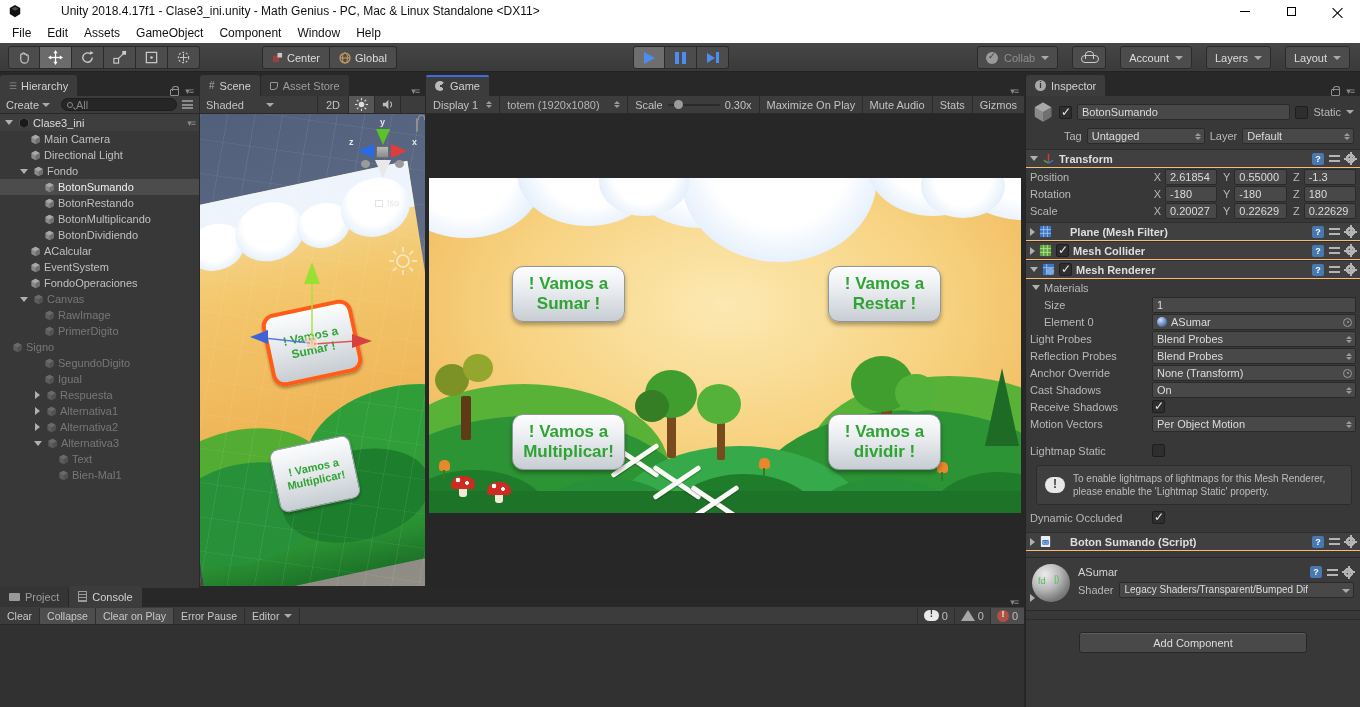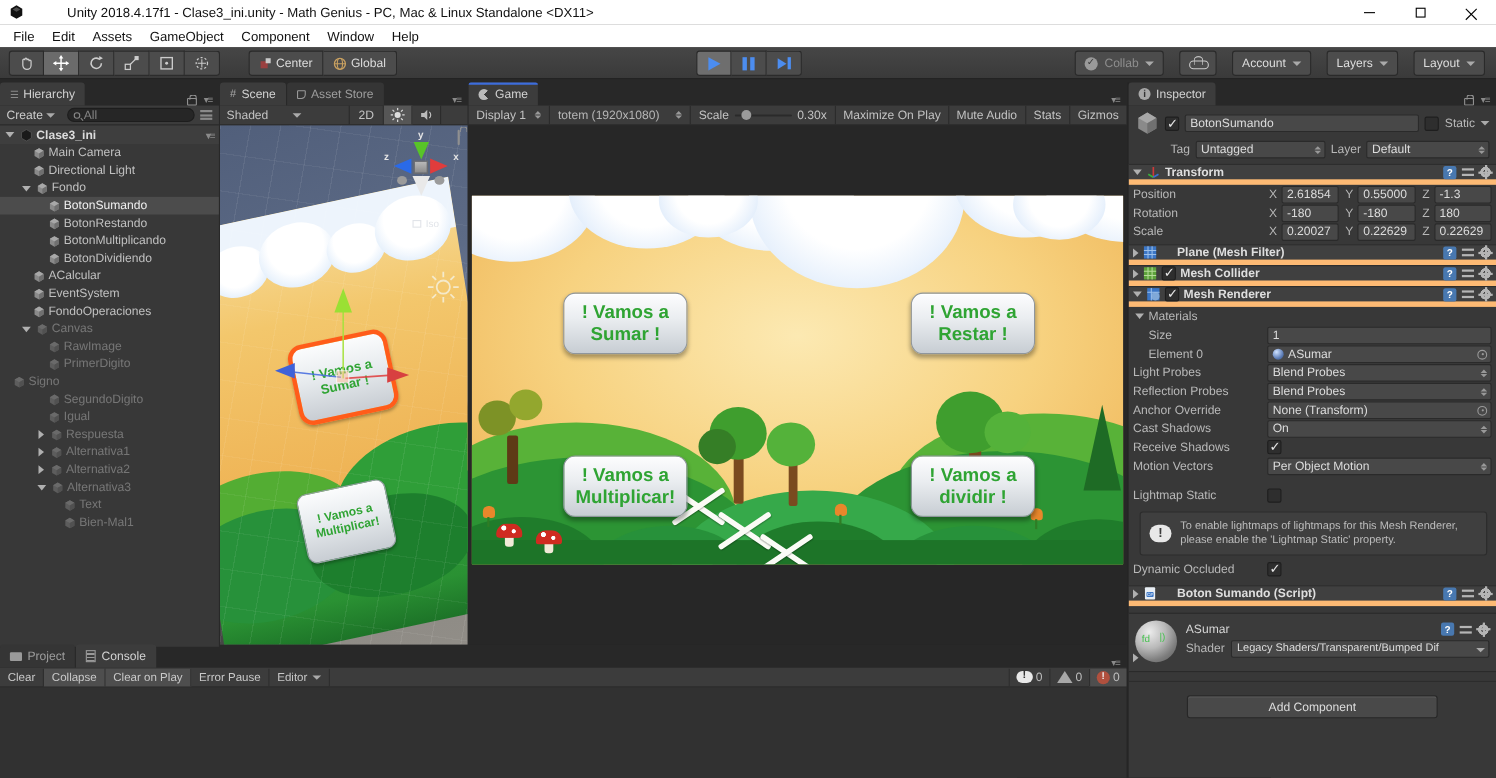--- a/index.html
+++ b/index.html
@@ -23,21 +23,21 @@
 
   
   .toolbar { position:absolute; left:0; top:43px; width:1360px; height:29px; background:linear-gradient(#464646,#3a3a3a); border-bottom:1px solid #232323; }
   .toolgrp { position:absolute; left:8px; top:3px; display:flex; }
   .tbtn { width:32px; height:23px; background:#4c4c4c; border:1px solid #2a2a2a; border-left:none; display:flex; align-items:center; justify-content:center; }
   .tbtn:first-child { border-left:1px solid #2a2a2a; border-radius:3px 0 0 3px; }
   .tbtn:last-child { border-radius:0 3px 3px 0; }
   .tbtn.sel { background:#6b6b6b; }
   .pvt { position:absolute; left:226px; top:3px; display:flex; }
   .pbtn { height:23px; padding:0 9px; background:#4c4c4c; border:1px solid #2a2a2a; display:flex; align-items:center; gap:4px; color:#ddd; }
-  .pbtn:first-child { border-radius:3px 0 0 3px; } .pbtn:last-child { border-radius:0 3px 3px 0; border-left:none; }
+  .pbtn:first-child { border-radius:3px 0 0 3px;margin-left:36px; } .pbtn:last-child { border-radius:0 3px 3px 0; border-left:none; }
   .playgrp { position:absolute; left:633px; top:3px; display:flex; }
   .playbtn { width:32px; height:23px; background:#4c4c4c; border:1px solid #2a2a2a; border-left:none; display:flex; align-items:center; justify-content:center; }
   .playbtn:first-child { border-left:1px solid #2a2a2a; border-radius:3px 0 0 3px; background:#6e6e6e; }
   .playbtn:last-child { border-radius:0 3px 3px 0; }
   .tri-play { width:0; height:0; border-left:11px solid #4c8df0; border-top:6px solid transparent; border-bottom:6px solid transparent; }
   .ic-pause { display:flex; gap:3px; } .ic-pause i { width:4px; height:12px; background:#4c8df0; }
   .ic-step { display:flex; align-items:center; } .ic-step .t { width:0;height:0;border-left:8px solid #4c8df0;border-top:5px solid transparent;border-bottom:5px solid transparent; } .ic-step .b { width:3px; height:11px; background:#4c8df0; margin-left:1px; }
   .rgrp { position:absolute; right:10px; top:3px; display:flex; gap:14px; }
   .rbtn { height:23px; padding:0 8px; background:#4c4c4c; border:1px solid #2a2a2a; border-radius:3px; display:flex; align-items:center; gap:6px; color:#ddd; }
   .rbtn.dim { color:#8e8e8e; }
@@ -63,21 +63,21 @@
 
   
   #hierarchy { left:0; top:75px; width:199px; height:511px; }
   #hierarchy .pbody { height:474px; }
   .h-create { padding:0 6px; display:flex; align-items:center; gap:3px; color:#ccc; }
   .h-search { flex:1; height:13px; margin:0 5px; background:#262626; border:1px solid #1d1d1d; border-radius:7px; display:flex; align-items:center; padding:0 5px; color:#858585; gap:3px; }
   .ic-mag { width:6px; height:6px; border:1px solid #8a8a8a; border-radius:50%; position:relative; flex:none; }
   .ic-mag::after { content:""; position:absolute; left:5px; top:5px; width:3px; height:1px; background:#8a8a8a; transform:rotate(45deg); }
   .ic-filter { display:inline-block; width:11px; height:9px; border-top:2px solid #8a8a8a; border-bottom:2px solid #8a8a8a; position:relative; margin-right:6px; }
   .ic-filter::after { content:""; position:absolute; top:2px; left:0; width:11px; height:2px; background:#8a8a8a; }
-  .hroot { height:17px; background:#3e3e3e; display:flex; align-items:center; font-weight:bold; color:#dcdcdc; padding-left:3px; gap:3px; }
+  .hroot { height:17px; background:#3e3e3e; display:flex; align-items:center; font-weight:normal; color:#dcdcdc; padding-left:3px; gap:3px; }
   .hroot .ic-burger { margin-left:auto; margin-right:4px; }
   .hrow { height:16px; display:flex; align-items:center; gap:3px; color:#c0c0c0; white-space:nowrap; }
   .hrow.selected { background:#4c4c4c; color:#f0f0f0; }
   .hrow.dim .hlabel, .hrow.dim svg { opacity:.45; }
   .harr { width:9px; flex:none; display:inline-block; }
   .harr.exp { width:0; height:0; border-top:5px solid #b0b0b0; border-left:4px solid transparent; border-right:4px solid transparent; margin:0 2px; }
   .harr.col { width:0; height:0; border-left:5px solid #b0b0b0; border-top:4px solid transparent; border-bottom:4px solid transparent; margin:0 3px; }
   .hicon { flex:none; display:inline-flex; }
   .hlabel { font-size:11px; }
 
@@ -136,21 +136,21 @@
   .ih-row1 { display:flex; align-items:center; gap:5px; }
   .ih-row2 { display:flex; align-items:center; gap:5px; margin:5px 0 2px 32px; }
   .cubebig { width:22px; height:22px; position:relative; }
   .fld { background:#484848; border:1px solid #2a2a2a; border-radius:2px; color:#dcdcdc; height:16px; line-height:14px; padding:0 4px; font-size:11px; display:flex; align-items:center; overflow:hidden; white-space:nowrap; }
   .fld.grow { flex:1; }
   .dd { position:relative; padding-right:14px; }
   .dd .updown { position:absolute; right:3px; top:4px; }
   .cb { width:13px; height:13px; background:#2e2e2e; border:1px solid #1e1e1e; border-radius:2px; position:relative; flex:none; }
   .cb.checked::after { content:"✓"; position:absolute; left:1px; top:-2px; color:#e6e6e6; font-size:12px; }
   .lab { color:#b8b8b8; }
-  .comp-head { height:19px; background:#404040; border-top:1px solid #2d2d2d; border-bottom:5px solid #fdba74; display:flex; align-items:center; gap:4px; padding:0 4px; }
+  .comp-head { height:19px; background:#404040; border-top:1px solid #2d2d2d; border-bottom:1px solid #fdba74; display:flex; align-items:center; gap:4px; padding:0 4px; }
   .comp-head b { color:#dedede; font-size:11px; }
   .hicons { margin-left:auto; display:flex; align-items:center; gap:5px; }
   .ic-help { width:12px; height:12px; background:#4878b0; border-radius:2px; color:#fff; font-size:9px; font-weight:bold; text-align:center; line-height:12px; }
   .ic-preset { width:11px; height:9px; position:relative; }
   .ic-preset::before { content:""; position:absolute; top:1px; left:0; width:11px; height:2px; background:#b5b5b5; }
   .ic-preset::after { content:""; position:absolute; top:6px; left:0; width:11px; height:2px; background:#b5b5b5; }
   .ic-gear { width:11px; height:11px; border-radius:50%; position:relative; background:radial-gradient(circle, #404040 2px, #b5b5b5 2.4px 4.6px, transparent 5px); }
   .ic-gear::before { content:""; position:absolute; left:4.5px; top:-1px; width:2px; height:13px; background:#b5b5b5; }
   .ic-gear::after { content:""; position:absolute; left:-1px; top:4.5px; width:13px; height:2px; background:#b5b5b5; }
   .arr-e { width:0; height:0; border-top:5px solid #b0b0b0; border-left:4px solid transparent; border-right:4px solid transparent; flex:none; }

